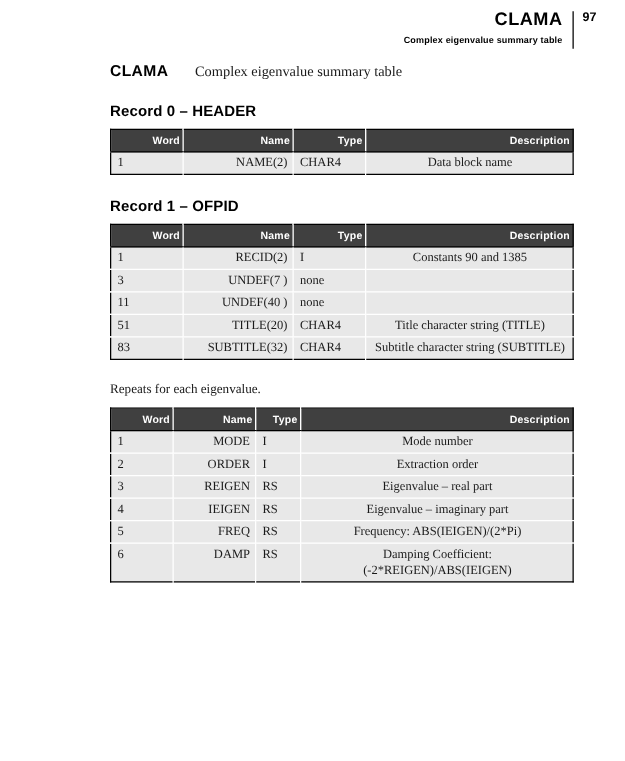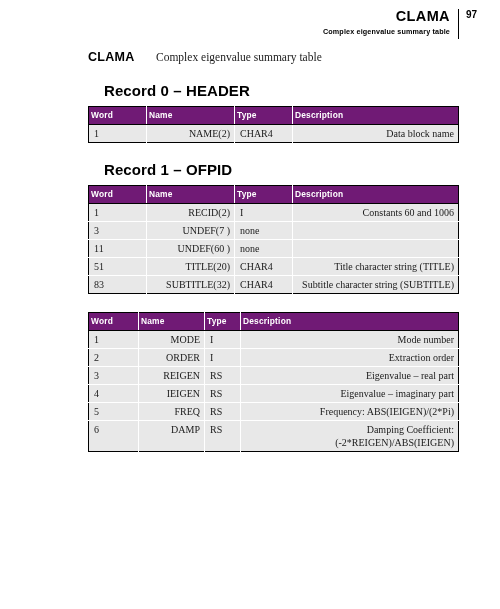--- a/index.html
+++ b/index.html
@@ -87,49 +87,49 @@
   }
   .doc-subtitle {
     font-family: "Liberation Serif", serif;
     font-size: 11.5px;
     color: #1a1a1a;
   }
 
   .record-heading {
     font-family: "Liberation Sans", sans-serif;
     font-weight: bold;
-    font-size: 15px;
-    color: #000;
-    margin: 0 0 7px 16px;
+    font-size: 12px;
+    color: #000;
+    margin: 0 0 7px 0;
     letter-spacing: 0.1px;
   }
   .record-note {
     font-family: "Liberation Serif", serif;
     font-size: 10.5px;
     color: #1a1a1a;
     margin: 0 0 9px 0;
   }
 
   
   table.rec {
     border-collapse: collapse;
     width: 370px;
     table-layout: fixed;
     margin: 0 0 18px 0;
     border: 1px solid #000;
     background: #e8e8e8;
   }
   table.rec thead th {
-    background: #701a75;
+    background: #404040;
     color: #ffffff;
     font-family: "Liberation Sans", sans-serif;
     font-weight: bold;
     font-size: 8.4px;
     letter-spacing: 0.2px;
-    text-align: left;
+    text-align: right;
     padding: 3px 2px 4px 2px;
     border-right: 1px solid #ffffff;
     border-bottom: 1px solid #000;
   }
   table.rec thead th:last-child { border-right: none; }
 
   table.rec tbody td {
     background: #e8e8e8;
     font-family: "Liberation Serif", serif;
     font-size: 10px;
@@ -140,21 +140,21 @@
     vertical-align: top;
     line-height: 13px;
     height: 13px;
   }
   table.rec tbody td:last-child { border-right: none; }
   table.rec tbody tr:last-child td { border-bottom: none; }
 
   td.c-word  { text-align: left; }
   td.c-name  { text-align: right; }
   td.c-type  { }
-  td.c-desc  { text-align: right; }
+  td.c-desc  { text-align: center; }
 
   
   .w-a  { width: 58px; }
   .w-b  { width: 88px; }
   .w-c  { width: 58px; }
   .w-d  { width: 166px; }
   
   .x-a  { width: 50px; }
   .x-b  { width: 66px; }
   .x-c  { width: 36px; }
@@ -221,49 +221,50 @@
         <th>Name</th>
         <th>Type</th>
         <th>Description</th>
       </tr>
     </thead>
     <tbody>
       <tr>
         <td class="c-word">1</td>
         <td class="c-name">RECID(2)</td>
         <td class="c-type">I</td>
-        <td class="c-desc">Constants 60 and 1006</td>
+        <td class="c-desc">Constants 90 and 1385</td>
       </tr>
       <tr>
         <td class="c-word">3</td>
         <td class="c-name">UNDEF(7 )</td>
         <td class="c-type">none</td>
         <td class="c-desc"></td>
       </tr>
       <tr>
         <td class="c-word">11</td>
-        <td class="c-name">UNDEF(60 )</td>
+        <td class="c-name">UNDEF(40 )</td>
         <td class="c-type">none</td>
         <td class="c-desc"></td>
       </tr>
       <tr>
         <td class="c-word">51</td>
         <td class="c-name">TITLE(20)</td>
         <td class="c-type">CHAR4</td>
         <td class="c-desc">Title character string (TITLE)</td>
       </tr>
       <tr>
         <td class="c-word">83</td>
         <td class="c-name">SUBTITLE(32)</td>
         <td class="c-type">CHAR4</td>
         <td class="c-desc">Subtitle character string (SUBTITLE)</td>
       </tr>
     </tbody>
   </table>
 
+  <div class="record-note">Repeats for each eigenvalue.</div>
   <table class="rec">
     <colgroup>
         <col class="x-a">
         <col class="x-b">
         <col class="x-c">
         <col class="x-d">
       </colgroup>
     <thead>
       <tr>
         <th>Word</th>

